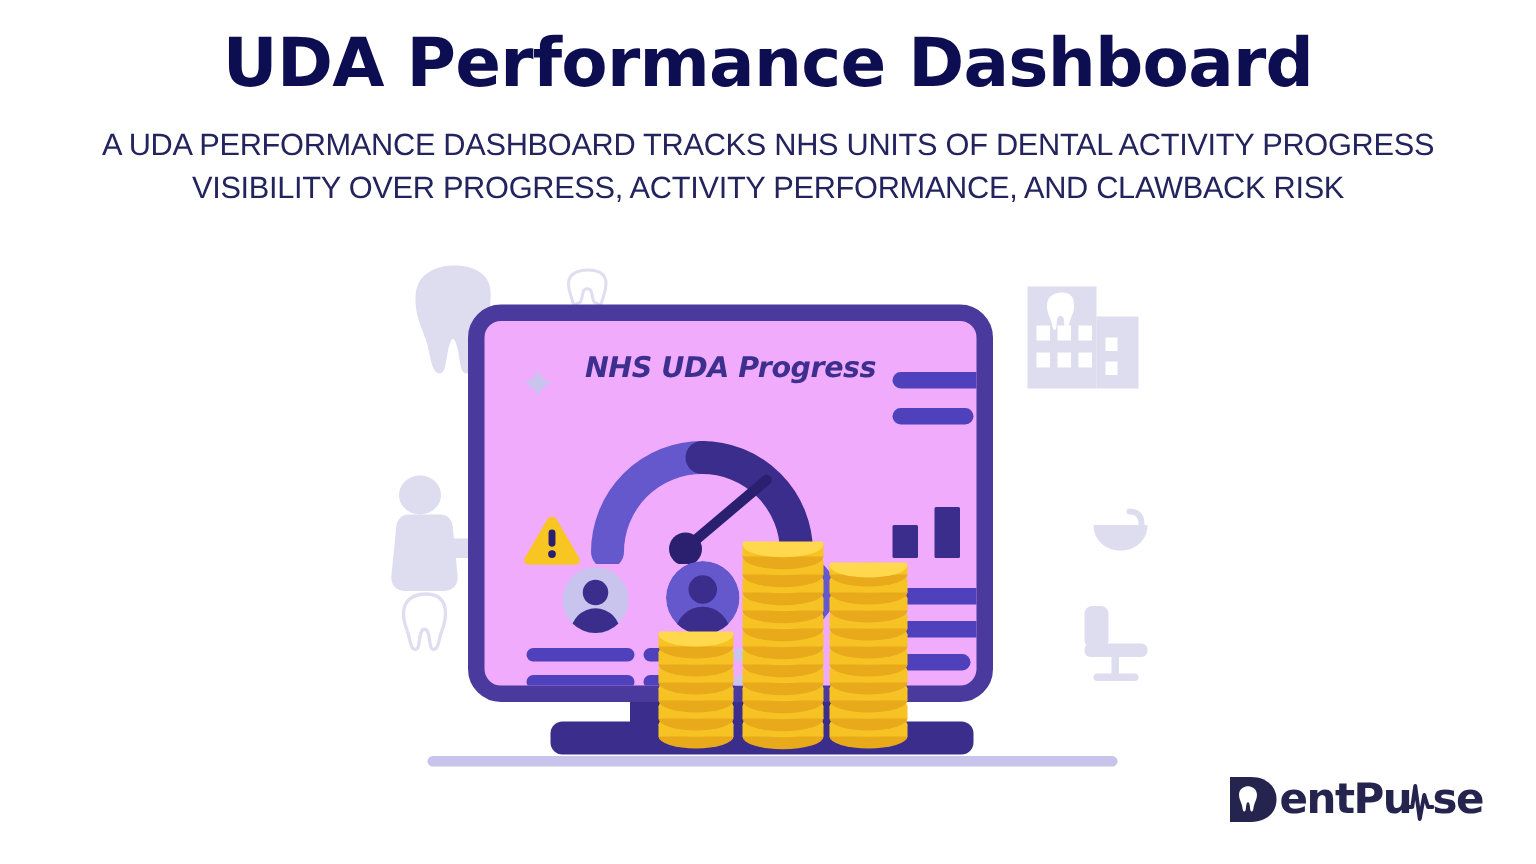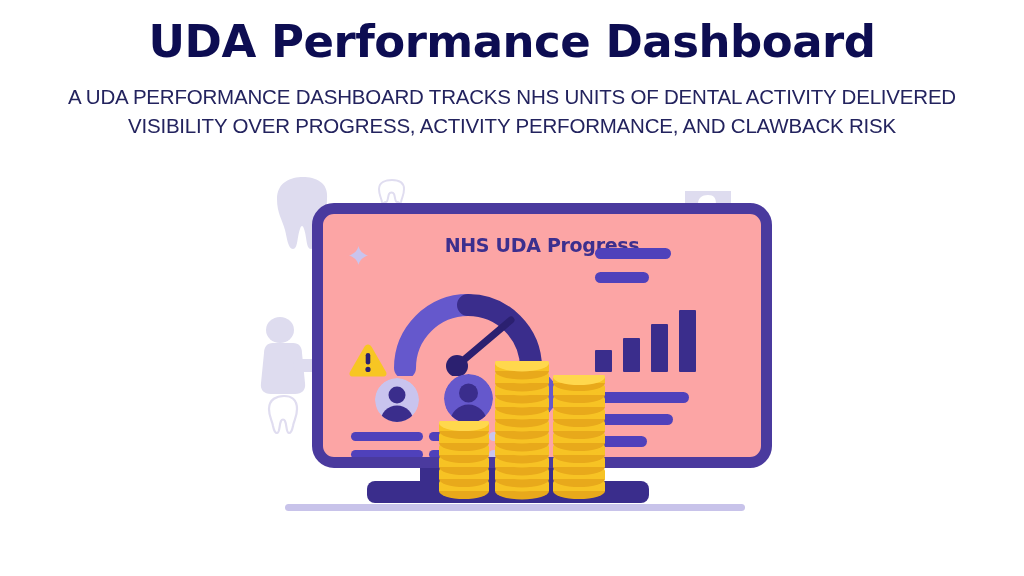--- a/index.html
+++ b/index.html
@@ -69,27 +69,28 @@
     position: absolute;
     fill: #dedcef;
   }
   .bg-prop.outline { fill: none; stroke: #e4e2f2; stroke-width: 2.2; }
 
   
   .monitor-frame {
     position: absolute;
     left: 57px;
     top: 28px;
-    width: 460px;
+    width: 350px;
     height: 265px;
     border: 11px solid #4a3a9e;
     border-radius: 22px;
-    background: #fca5a5;
+    background: #f0abfc;
     box-sizing: border-box;
     overflow: hidden;
+    font-style: italic;
   }
   .screen-title {
     position: absolute;
     top: 20px;
     left: 0;
     width: 100%;
     text-align: center;
     font-family: "DejaVu Sans", sans-serif;
     font-weight: 700;
     font-size: 19px;
@@ -196,21 +197,21 @@
   }
 </style>
 </head>
 <body>
 
 <div class="poster">
 
   <div class="header">
     <h1 class="poster-title">UDA Performance Dashboard</h1>
     <div class="poster-subtitle">
-      <span class="sub-line">A UDA PERFORMANCE DASHBOARD TRACKS NHS UNITS OF DENTAL ACTIVITY DELIVERED</span>
+      <span class="sub-line">A UDA PERFORMANCE DASHBOARD TRACKS NHS UNITS OF DENTAL ACTIVITY PROGRESS</span>
       <span class="sub-line">VISIBILITY OVER PROGRESS, ACTIVITY PERFORMANCE, AND CLAWBACK RISK</span>
     </div>
   </div>
 
   <div class="illustration">
 
     <svg class="bg-prop" style="left:18px; top:0px;" width="60" height="76" viewBox="0 0 60 76">
       <path d="M30 2C18 2 4 7 4 24c0 14 5 20 8 31 2 8 3 19 8 19 5 0 4-12 7-20 1-4 3-4 4 0 3 8 2 20 7 20 5 0 6-11 8-19 3-11 8-17 8-31C56 7 42 2 30 2z" fill="#dedcef"></path>
     </svg>
 
@@ -410,14 +411,27 @@
           <rect x="2" y="12" width="52" height="8" fill="#f7c324"></rect>
         <ellipse cx="28" cy="12" rx="26" ry="8" fill="#f7c324"></ellipse>
         <ellipse cx="28" cy="8" rx="26" ry="8" fill="#e8a91b"></ellipse>
           <rect x="2" y="2" width="52" height="6" fill="#f7c324"></rect>
         <ellipse cx="28" cy="2" rx="26" ry="8" fill="#ffd84d"></ellipse>
       </g>
     </svg>
 
   </div>
 
+  <div class="logo">
+    <svg width="175" height="34" viewBox="0 0 175 34">
+
+      <path d="M3 2h14c10 0 17 6 17 15s-7 15-17 15H3z" fill="#24244e"></path>
+      <path d="M17 8c-5 0-8 2-8 6 0 3 1.5 4.5 2 7 .5 2.5.5 4 1.6 4 1.2 0 .9-3.5 1.5-5.2.4-1.2 1.4-1.2 1.8 0 .6 1.7.3 5.2 1.5 5.2 1.1 0 1.1-1.5 1.6-4 .5-2.5 2-4 2-7 0-4-3-6-8-6z" fill="#ffffff"></path>
+
+      <text x="36" y="26" font-family="DejaVu Sans, sans-serif" font-size="28" font-weight="700" fill="#24244e" letter-spacing="-1">entPu</text>
+
+      <path d="M122 22 l2.5 0 l2-14 l3 22 l3-16 l2.5 8 l3 0" fill="none" stroke="#24244e" stroke-width="2.6" stroke-linejoin="round" stroke-linecap="round"></path>
+      <text x="138" y="26" font-family="DejaVu Sans, sans-serif" font-size="28" font-weight="700" fill="#24244e" letter-spacing="-1">se</text>
+    </svg>
+
+  </div>
 
 </div>
 
 </body></html>

